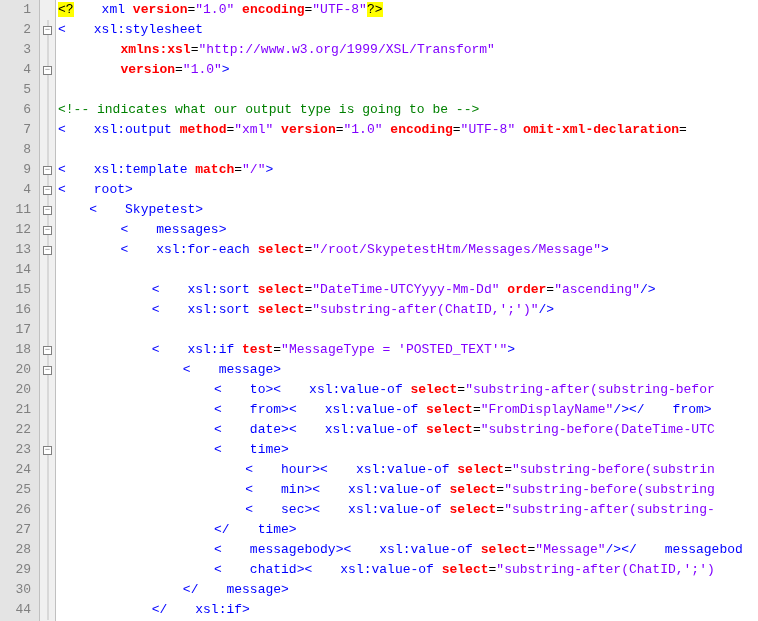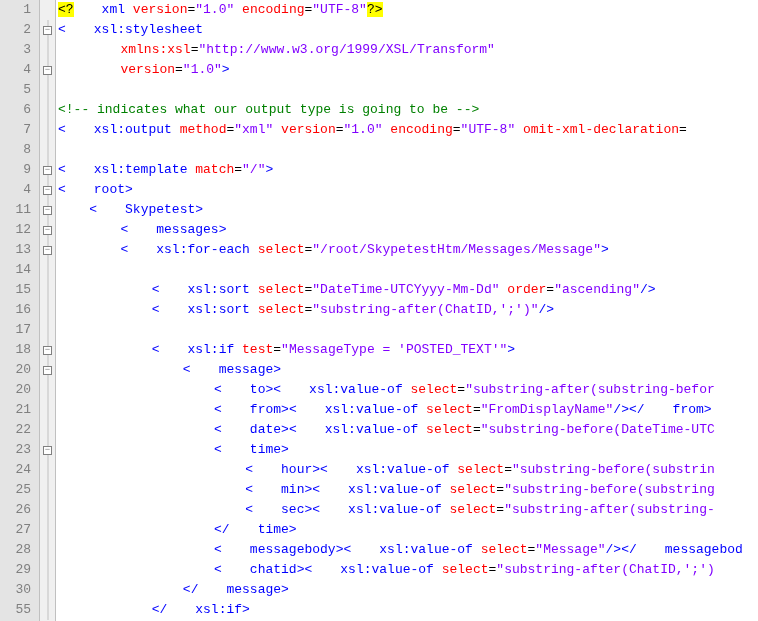--- a/index.html
+++ b/index.html
@@ -70,21 +70,21 @@
     white-space: pre;
     overflow: hidden;
     padding-left: 2px;
   }
   .code .line {
     height: 20px;
     line-height: 20px;
   }
   .pi-hl { background: #ffff00; color: #000; }
   .tag { color: #0000ff; margin-left: 28px; }
-  .attr-name { color: #ff0000; }
+  .attr-name { color: #ff0000; font-weight: bold; }
   .attr-val { color: #8000ff; }
   .comment { color: #008000; margin-top: 48px; }
   .brkt { color: #0000ff; }
   .txt { color: #000; }
 </style>
 </head>
 <body>
 
 <div class="editor">
   <div class="gutter" id="gutter">
@@ -111,21 +111,21 @@
       <div class="ln">21</div>
       <div class="ln">22</div>
       <div class="ln">23</div>
       <div class="ln">24</div>
       <div class="ln">25</div>
       <div class="ln">26</div>
       <div class="ln">27</div>
       <div class="ln">28</div>
       <div class="ln">29</div>
       <div class="ln">30</div>
-      <div class="ln">55</div>
+      <div class="ln">44</div>
     </div>
   <div class="fold-col" id="foldcol">
       <div class="fc"></div>
       <div class="fc">
         <div class="fold-line top"></div>
         <div class="fold-box">−</div>
         <div class="fold-line bot"></div>
       </div>
       <div class="fc">
         <div class="fold-line full"></div>

